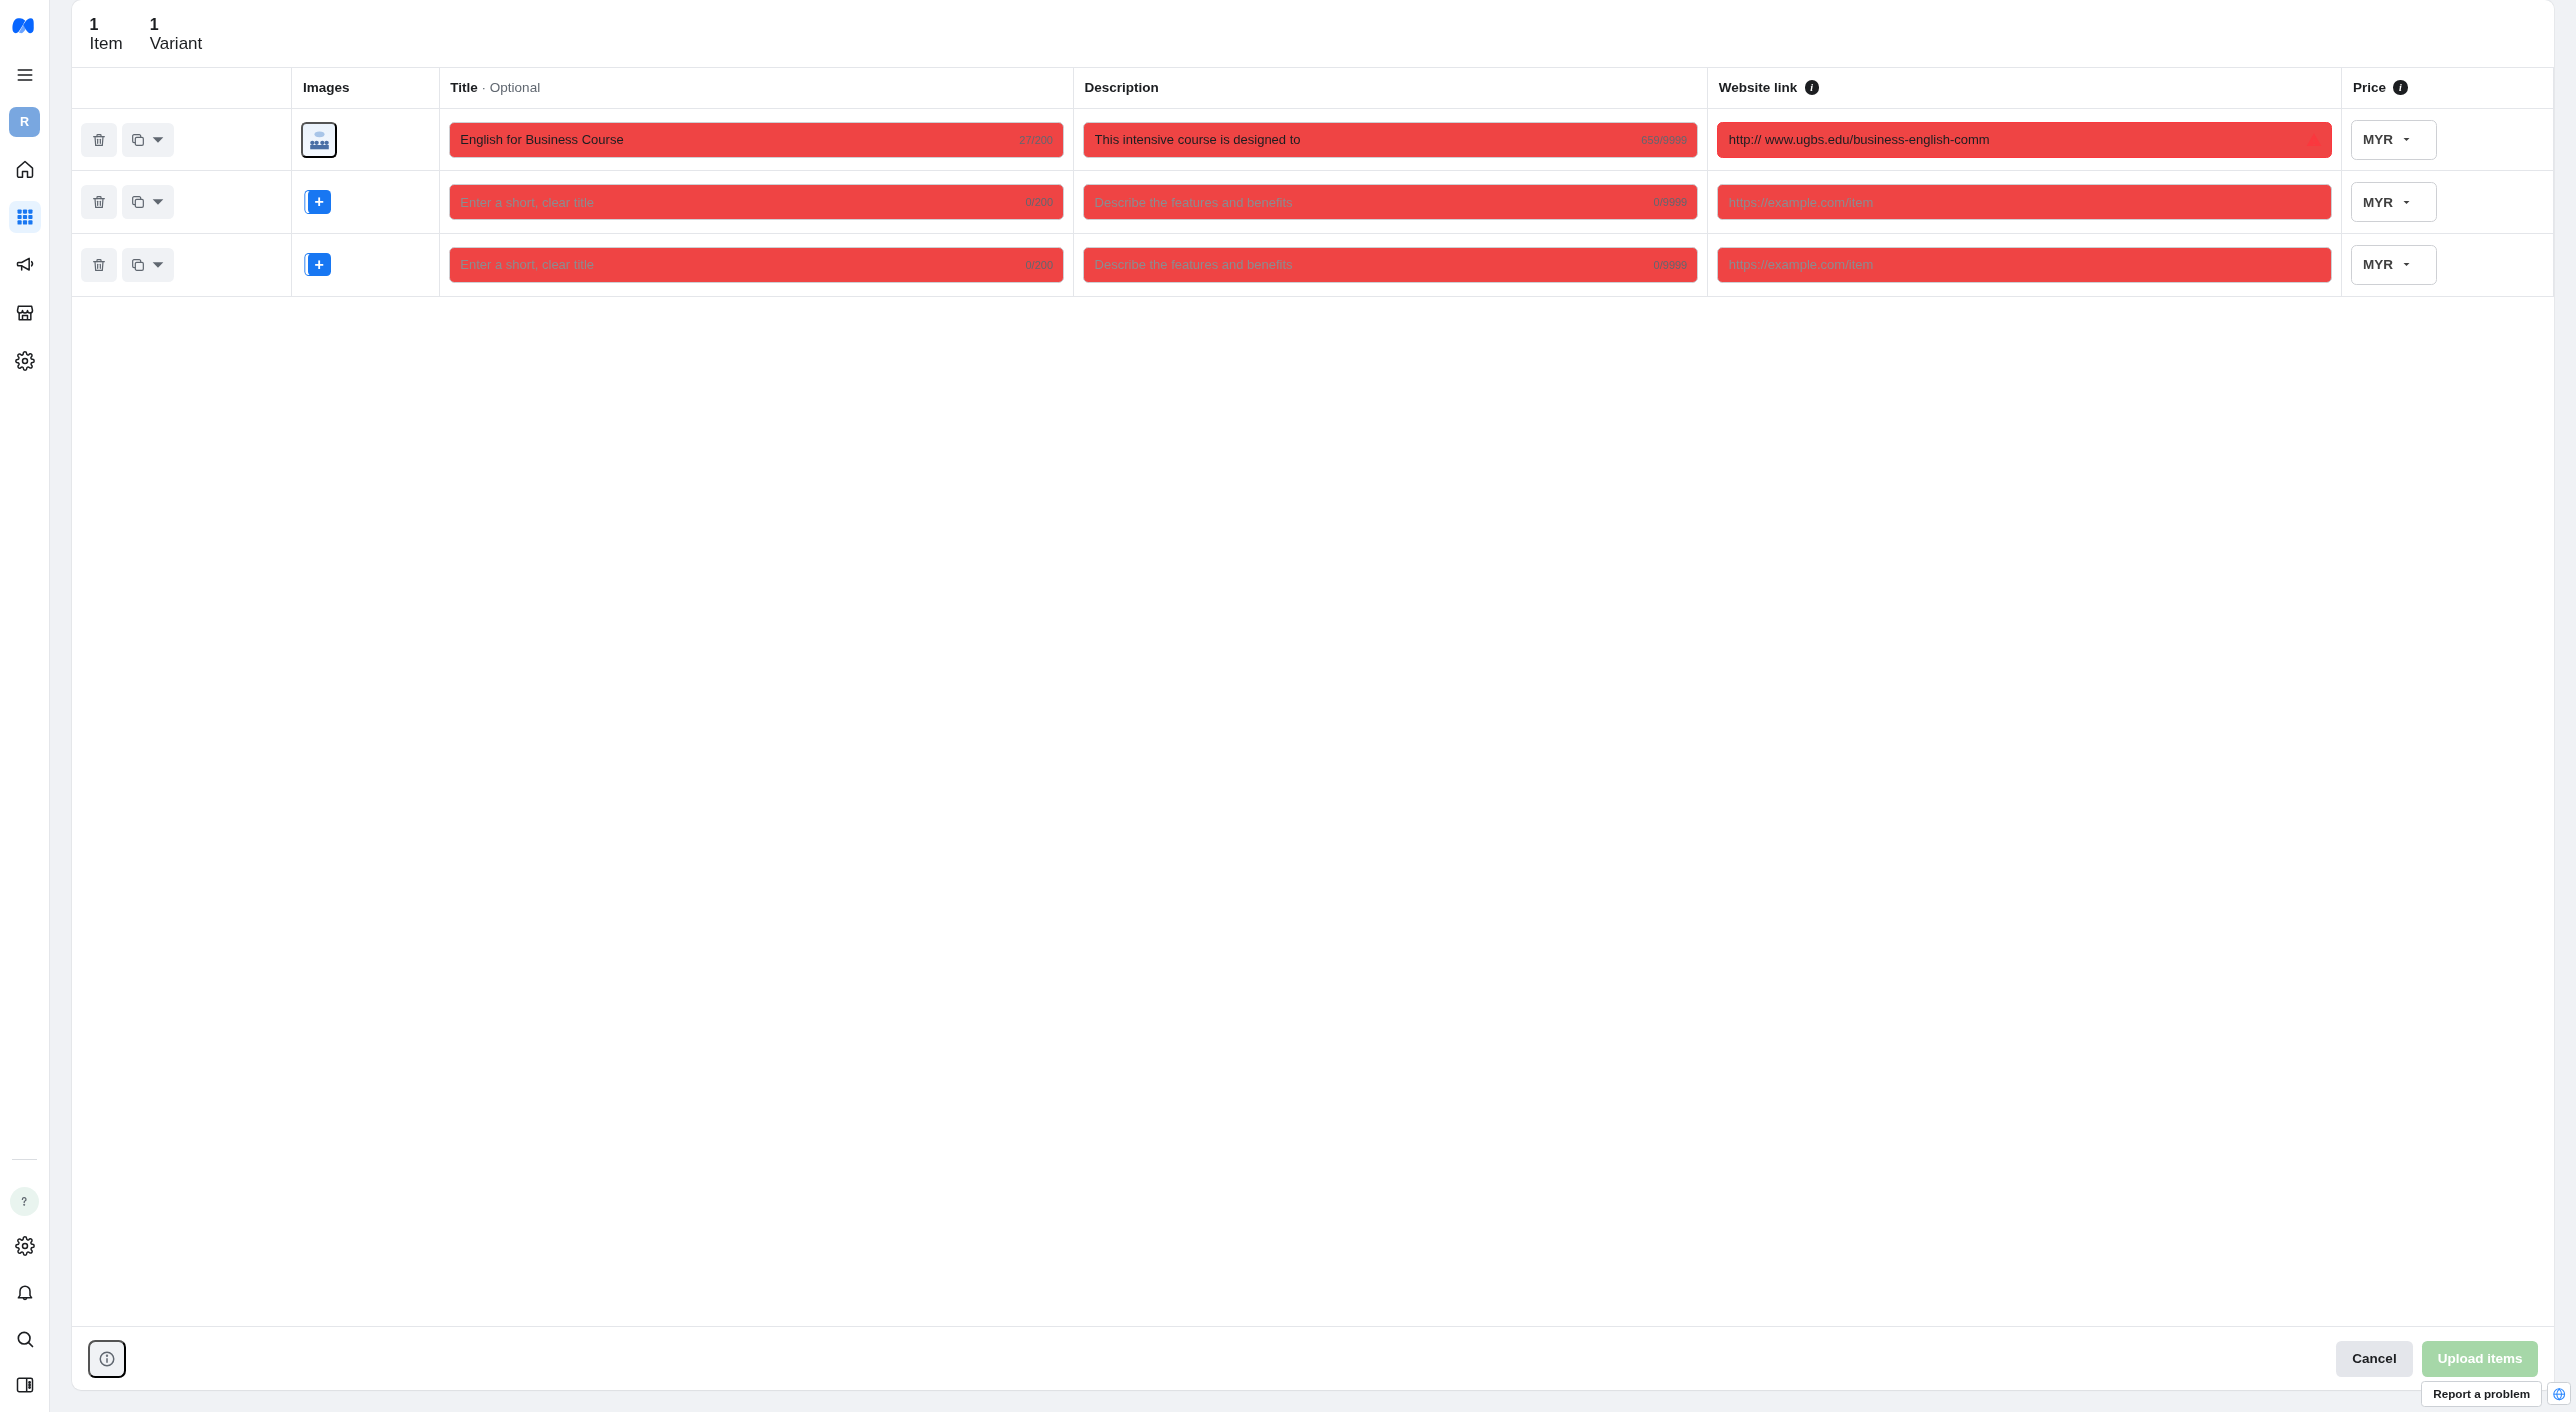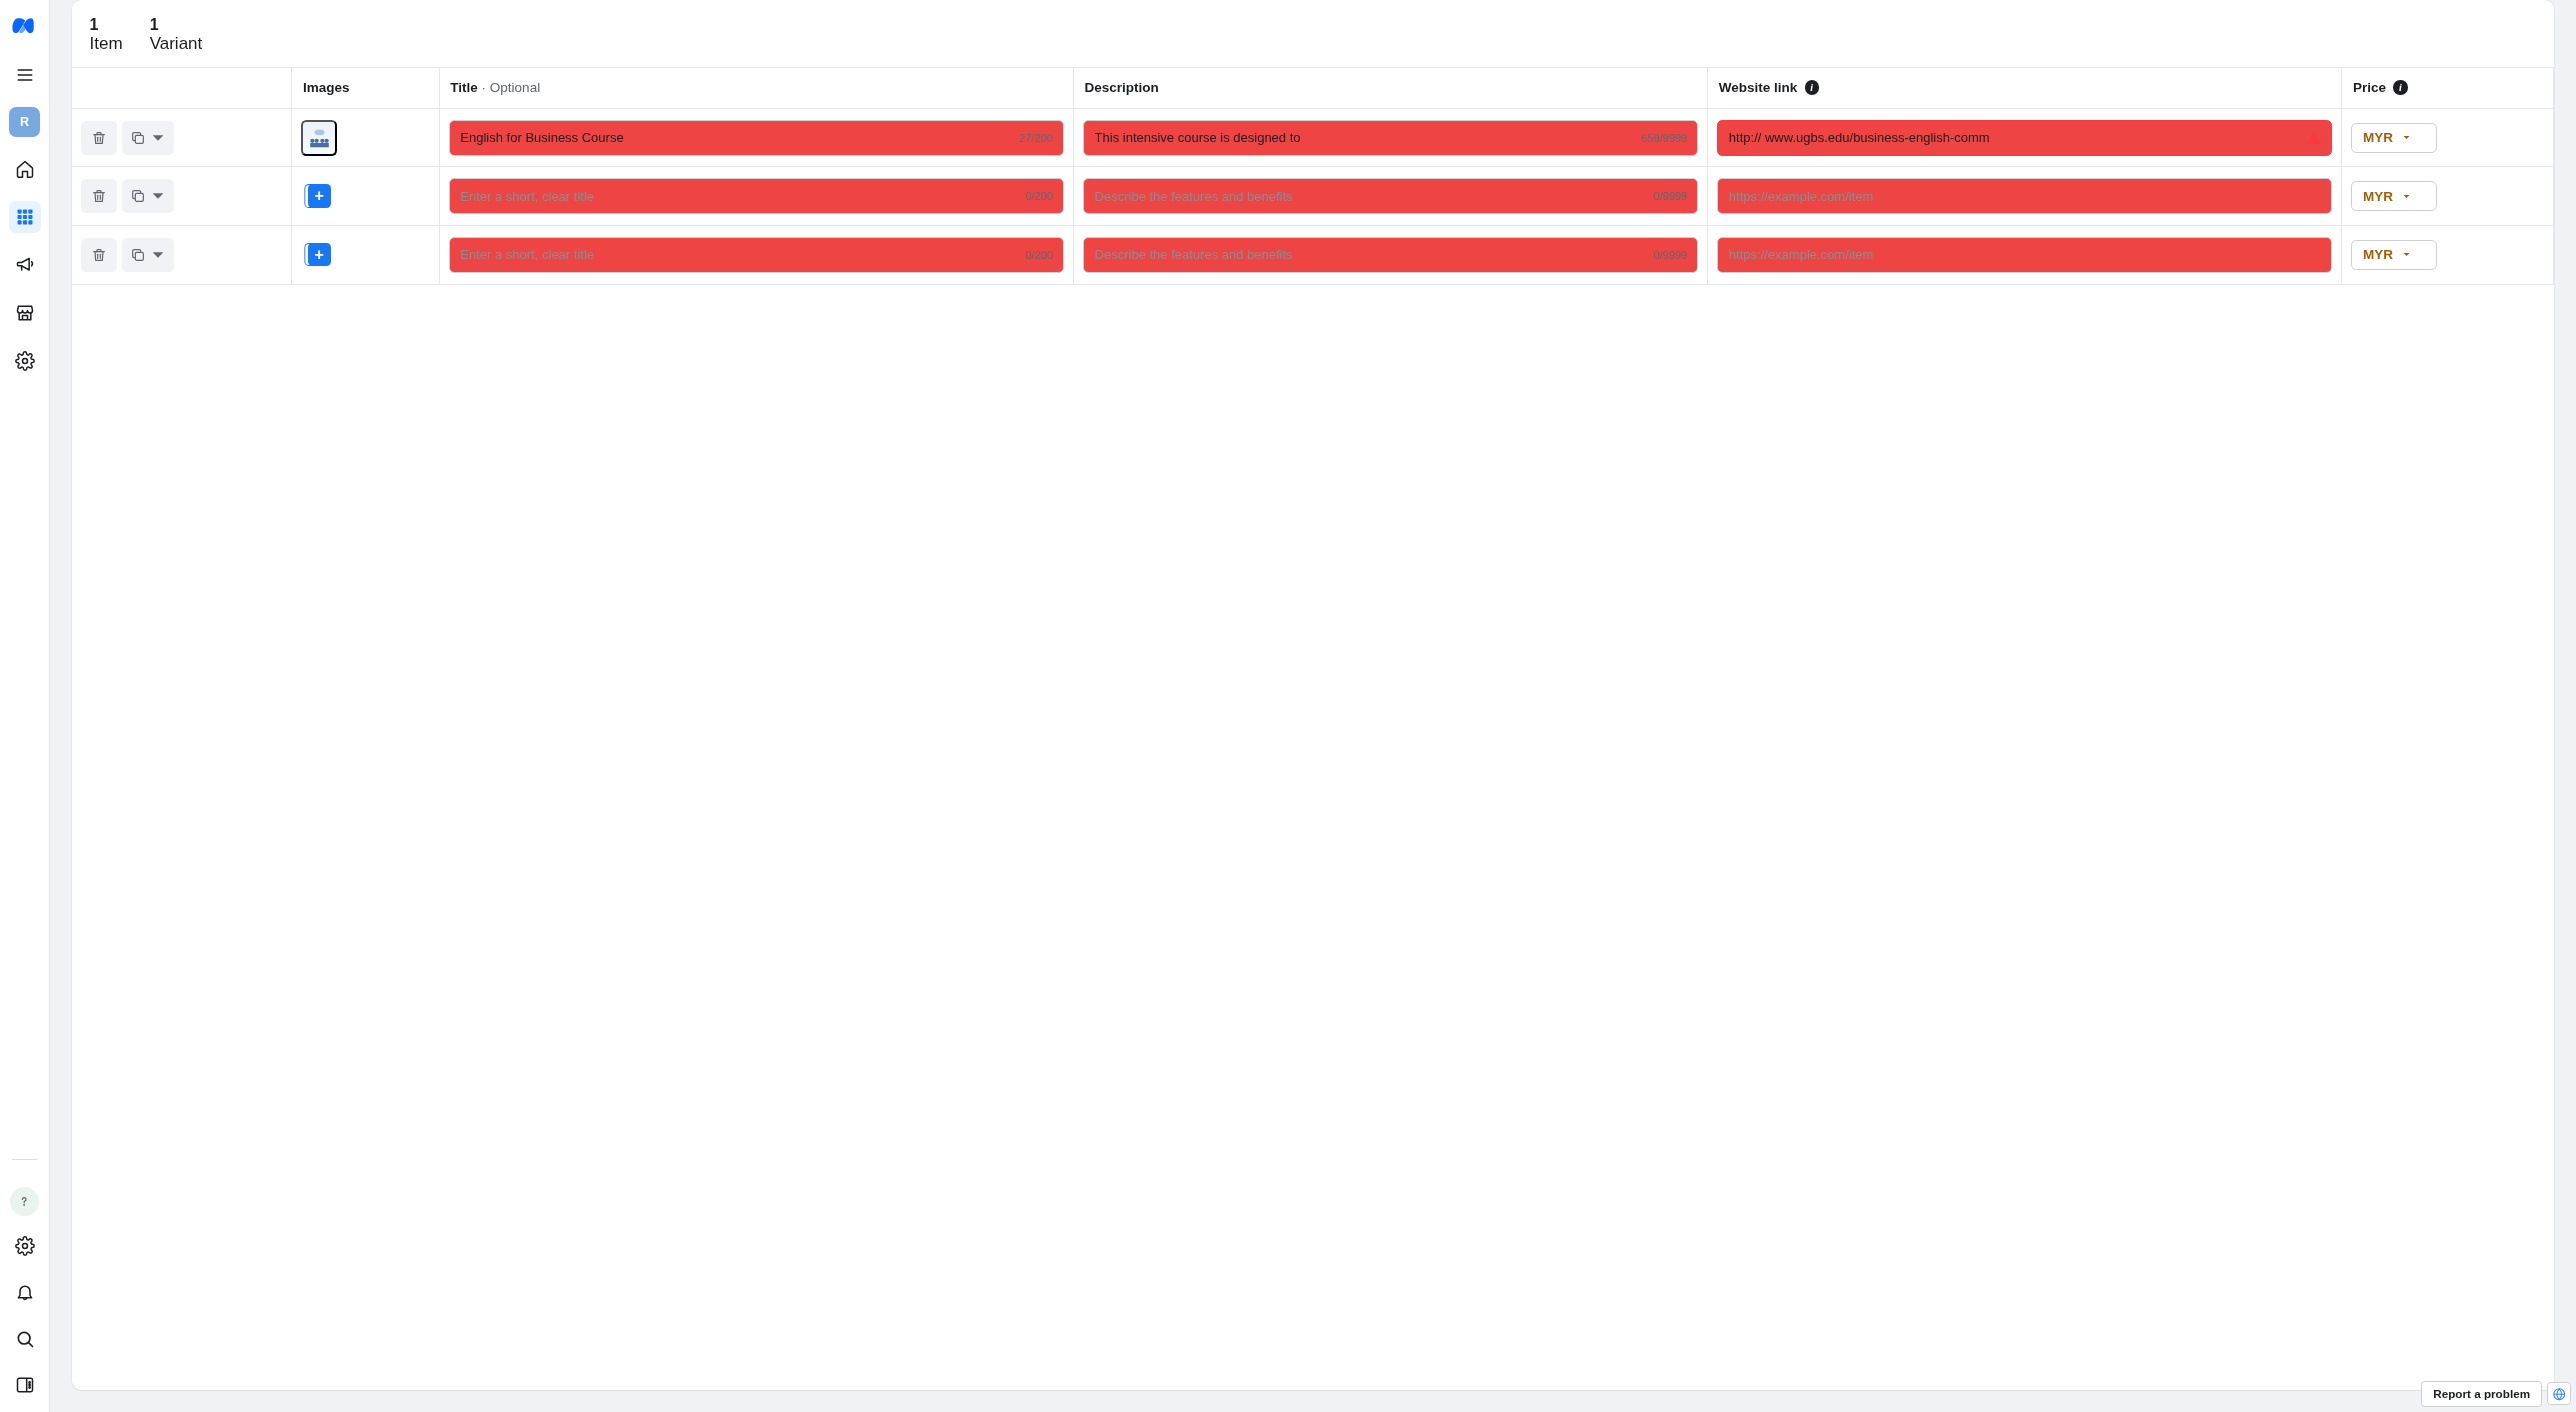--- a/index.html
+++ b/index.html
@@ -58,21 +58,21 @@
 
   .input-wrap { position: relative; width: 100%; }
   .text-input { width: 100%; height: 36px; border: 0.9px solid #ced0d4; border-radius: 5.4px; padding: 0 56px 0 10.8px; font-size: 13px; color: #1c1e21; background: #ef4444; }
   .text-input.wide-counter { padding-right: 77px; }
   .text-input.err { border-color: #fa383e; padding-right: 36px; }
   .text-input::placeholder { color: #8a8d91; }
   .counter { position: absolute; right: 10.8px; top: 50%; transform: translateY(-50%); color: #606770; font-size: 11px; pointer-events: none; }
   .err-icon { position: absolute; right: 10.8px; top: 50%; transform: translateY(-50%); color: #fa383e; }
   .err-icon svg { width: 16px; height: 16px; display: block; }
 
-  .currency-sel { height: 30px; border: 0.9px solid #ced0d4; border-radius: 5.4px; background: #fff; padding: 0 25px 0 10.8px; font-size: 13.5px; font-weight: 600; color: #a16207; cursor: pointer; position: relative; display: flex; align-items: center; gap: 9px; min-width: 72px; }
+  .currency-sel { height: 40px; border: 0.9px solid #ced0d4; border-radius: 5.4px; background: #fff; padding: 0 25px 0 10.8px; font-size: 13.5px; font-weight: 600; color: #404040; cursor: pointer; position: relative; display: flex; align-items: center; gap: 9px; min-width: 72px; }
   .currency-sel .chev { margin-left: auto; }
 
   .new-item-row td { border-right: none; border-bottom: none; padding: 16px 12.6px; }
   .new-item-group { display: flex; }
   .btn-primary { background: #1877f2; color: #fff; border: none; height: 36px; padding: 0 14.4px; font-size: 13.5px; font-weight: 600; cursor: pointer; display: flex; align-items: center; gap: 7.2px; }
   .btn-primary.left { border-radius: 5.4px 0 0 5.4px; }
   .btn-primary.right { border-radius: 0 5.4px 5.4px 0; width: 38px; justify-content: center; margin-left: 1.8px; }
   .btn-primary svg { width: 12.6px; height: 12.6px; }
 
   
@@ -400,20 +400,33 @@
                       <path d="M2 4l4 4 4-4z"></path>
                     </svg>
                 </button>
               </td>
             </tr>
 
           </tbody>
         </table>
       </div>
 
+      <div class="panel-footer">
+        <button class="footer-info">
+          <svg viewBox="0 0 24 24" stroke="currentColor" stroke-width="2" fill="none">
+              <circle cx="12" cy="12" r="9"></circle>
+              <line x1="12" y1="11" x2="12" y2="17"></line>
+              <circle cx="12" cy="7.5" r="0.6" fill="currentColor"></circle>
+            </svg>
+        </button>
+        <div class="footer-actions">
+          <button class="btn-secondary">Cancel</button>
+          <button class="btn-upload">Upload items</button>
+        </div>
+      </div>
     </div>
   </div>
 </div>
 
 <div class="corner">
   <button class="report-btn">Report a problem</button>
   <button class="globe-btn">
     <svg viewBox="0 0 24 24" stroke="currentColor" stroke-width="1.8" fill="none">
         <circle cx="12" cy="12" r="9"></circle>
         <path d="M3 12h18"></path>

